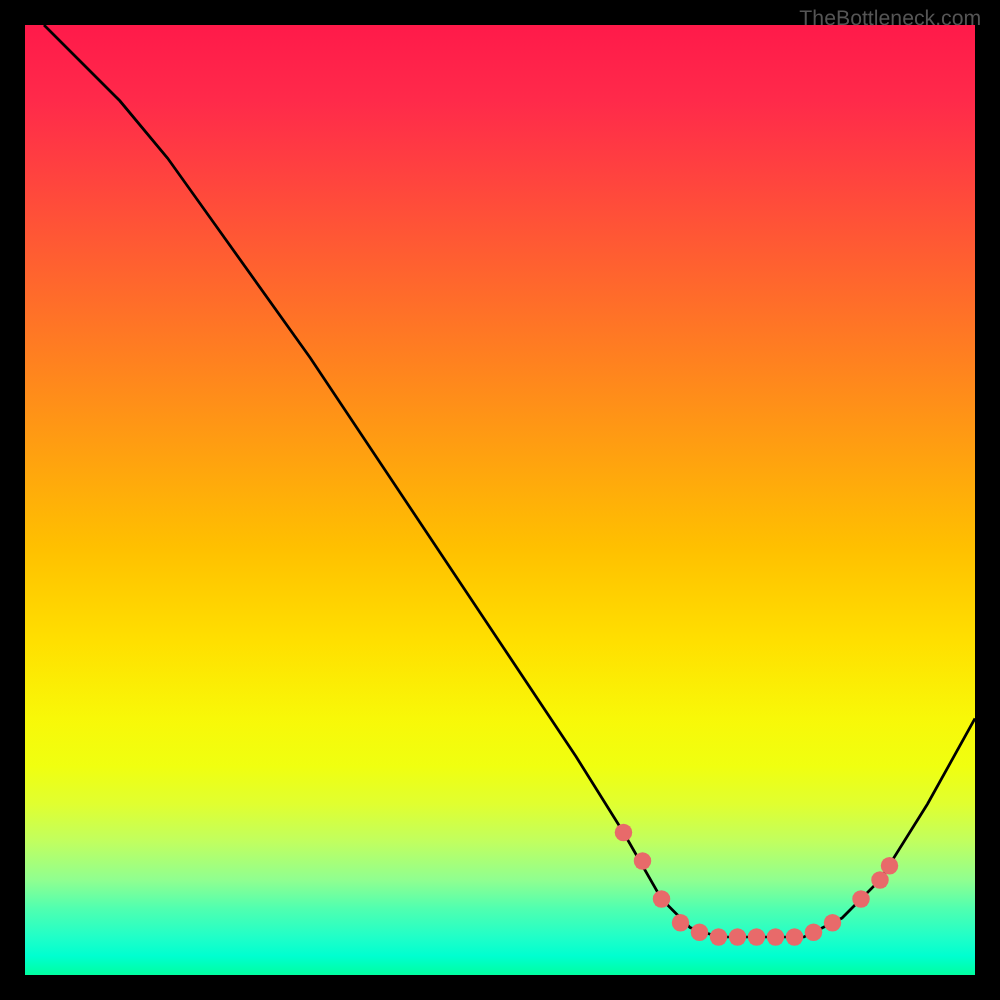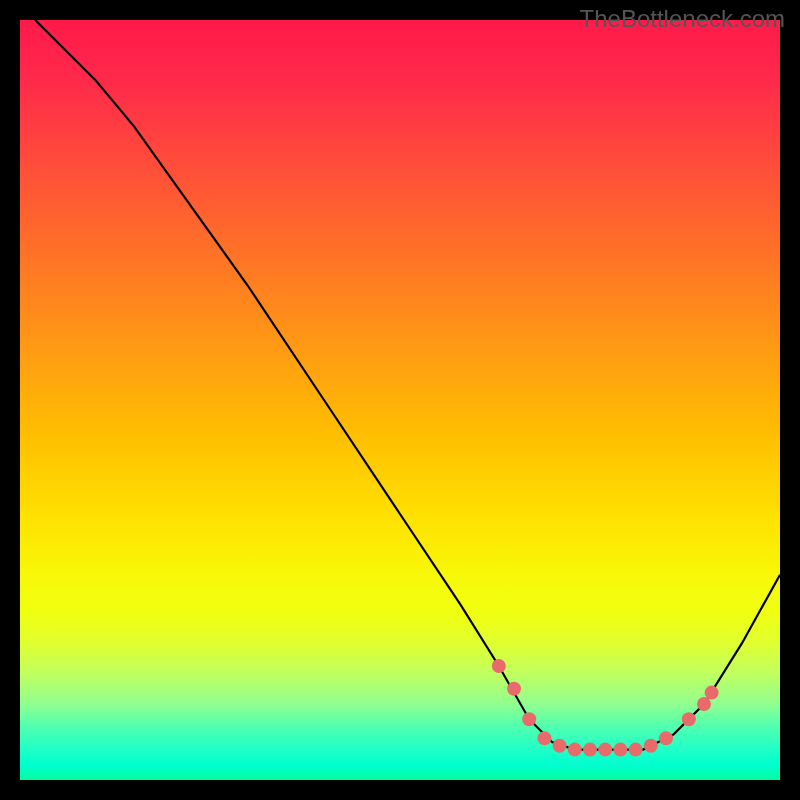--- a/index.html
+++ b/index.html
@@ -8,21 +8,21 @@
     height: 800px;
     background: #000;
     position: relative;
     font-family: Arial, sans-serif;
   }
   .watermark {
     position: absolute;
     top: 5px;
     right: 15px;
     color: #555;
-    font-size: 24px;
+    font-size: 17px;
     font-weight: normal;
     z-index: 10;
   }
   .plot-area {
     position: absolute;
     left: 20px;
     top: 20px;
     width: 760px;
     height: 760px;
   }

